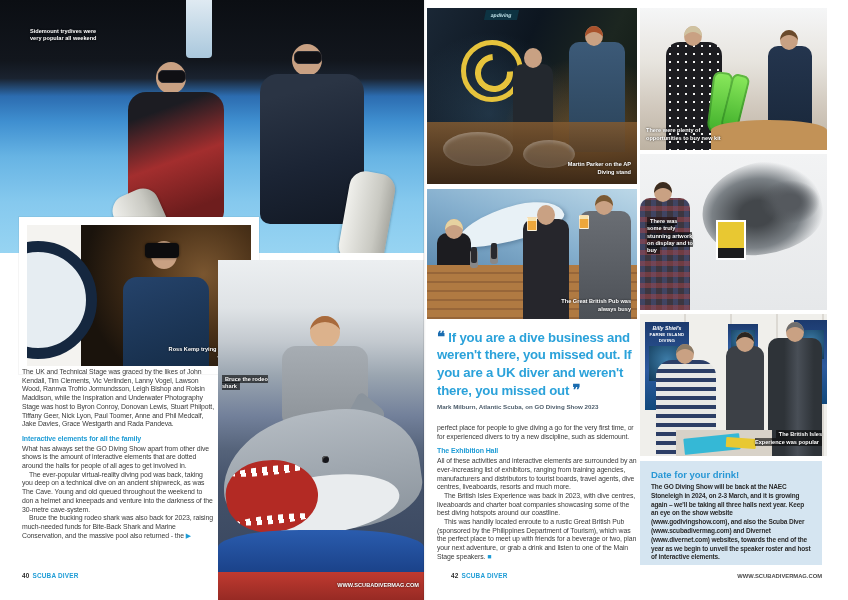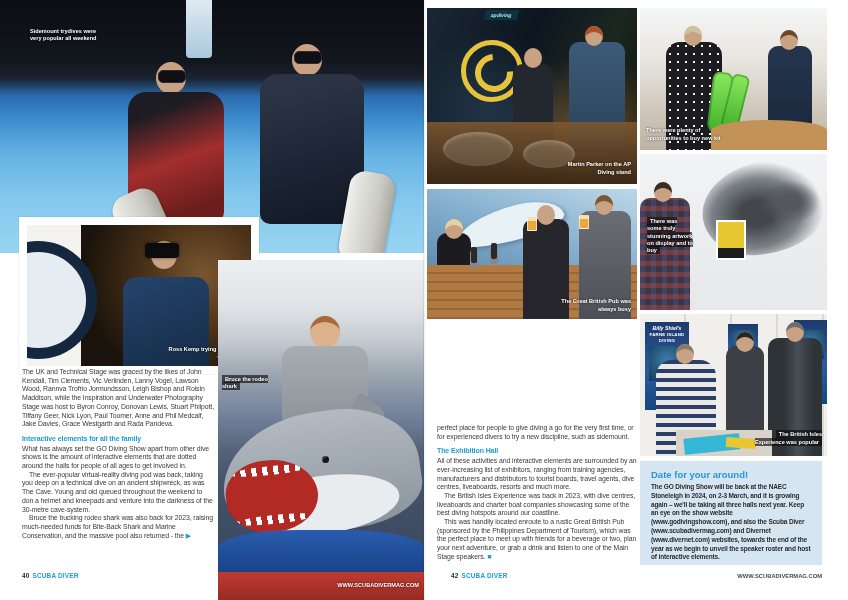--- a/index.html
+++ b/index.html
@@ -182,20 +182,24 @@
     <div class="tap" style="left:64px;top:54px;"></div>
     <div class="fig" style="left:96px;top:30px;width:46px;height:100px;background:#26262c;"></div>
     <div class="fig-head" style="left:110px;top:16px;"></div>
     <div class="beer" style="left:100px;top:28px;"></div>
     <div class="fig" style="left:152px;top:22px;width:52px;height:108px;background:linear-gradient(180deg,#6a6e74,#4c5056);"></div>
     <div class="fig-head" style="left:168px;top:6px;box-shadow:inset 0 8px 0 -2px #7a5a34;"></div>
     <div class="beer" style="left:152px;top:26px;"></div>
     <div class="cap" style="right:6px;bottom:6px;width:84px;text-align:right;">The Great British Pub was always busy</div>
   </div>
 
+  <div class="abs" style="left:437px;top:328px;width:202px;">
+    <div class="quote-text"><span class="qmark">❝</span><span> If you are a dive business and weren't there, you missed out. If you are a UK diver and weren't there, you missed out </span><span class="qmark">❞</span></div>
+    <div class="attrib">Mark Milburn, Atlantic Scuba, on GO Diving Show 2023</div>
+  </div>
 
   <div class="abs body-col" style="left:437px;top:424px;width:200px;height:142px;">
     <p>perfect place for people to give diving a go for the very first time, or for experienced divers to try a new discipline, such as sidemount.</p>
     <h3 class="subhead">The Exhibition Hall</h3>
     <p>All of these activities and interactive elements are surrounded by an ever-increasing list of exhibitors, ranging from training agencies, manufacturers and distributors to tourist boards, travel agents, dive centres, liveaboards, resorts and much more.</p>
     <p class="ind">The British Isles Experience was back in 2023, with dive centres, liveaboards and charter boat companies showcasing some of the best diving hotspots around our coastline.</p>
     <p class="ind"><span>This was handily located enroute to a rustic Great British Pub (sponsored by the Philippines Department of Tourism), which was the perfect place to meet up with friends for a beverage or two, plan your next adventure, or grab a drink and listen to one of the Main Stage speakers. </span><span class="accent">■</span></p>
   </div>
 
   <div class="photo kit" style="left:640px;top:8px;width:187px;height:142px;">
@@ -240,21 +244,21 @@
     <div class="fig-head" style="left:146px;top:8px;box-shadow:inset 0 7px 0 -2px #6e6e6e;"></div>
     <div class="blob" style="left:36px;bottom:0;width:96px;height:26px;background:#d8d2c8;"></div>
     <div class="brochure" style="left:44px;bottom:4px;width:56px;height:16px;background:#35b8d6;transform:rotate(-6deg);"></div>
     <div class="brochure" style="left:86px;bottom:8px;width:30px;height:10px;background:#e8c832;transform:rotate(4deg);"></div>
     <div class="cap" style="right:5px;bottom:10px;width:76px;text-align:right;">
       <span class="strip">The British Isles Experience was popular</span>
     </div>
   </div>
 
   <div class="abs diary" style="left:640px;top:461px;width:182px;height:104px;padding:8px 11px;box-sizing:border-box;">
-    <h3>Date for your around!</h3>
+    <h3>Date for your drink!</h3>
     <div class="dbody">The GO Diving Show will be back at the NAEC Stoneleigh in 2024, on 2-3 March, and it is growing again – we'll be taking all three halls next year. Keep an eye on the show website (www.godivingshow.com), and also the Scuba Diver (www.scubadivermag.com) and Divernet (www.divernet.com) websites, towards the end of the year as we begin to unveil the speaker roster and host of interactive elements.</div>
     <span class="dlink">www.godivingshow.com</span>
   </div>
 
   <div class="footer" style="left:451px;top:572px;">
     <span class="pnum">42</span><span class="brand">SCUBA DIVER</span>
   </div>
   <div class="footer-url" style="left:640px;top:573px;width:182px;text-align:right;">WWW.SCUBADIVERMAG.COM</div>
 
 </div>

